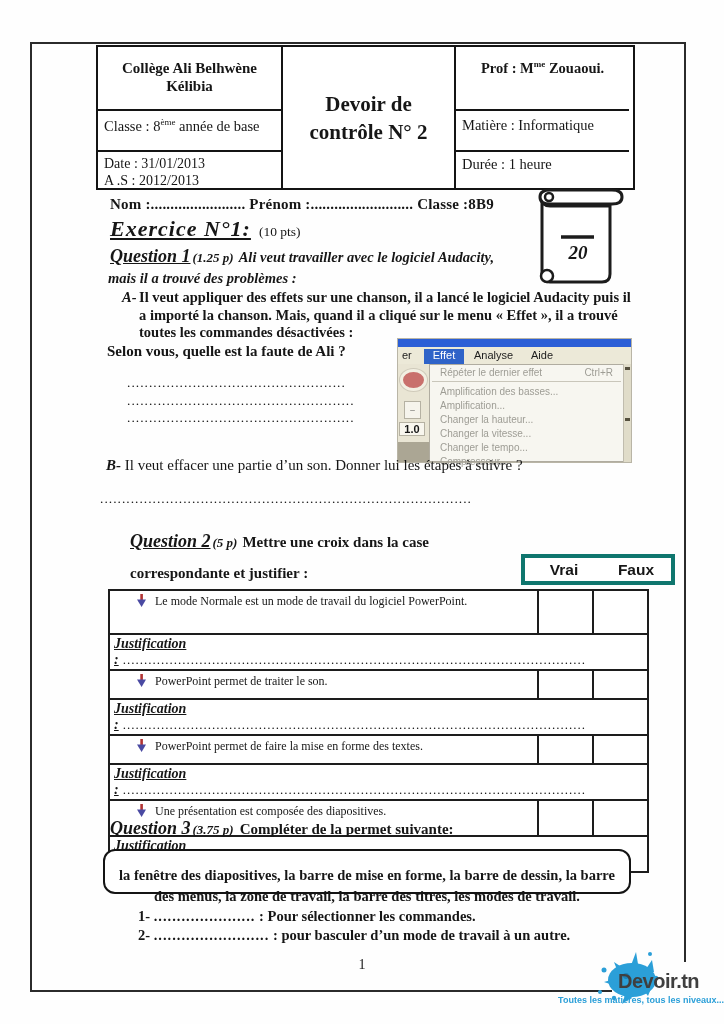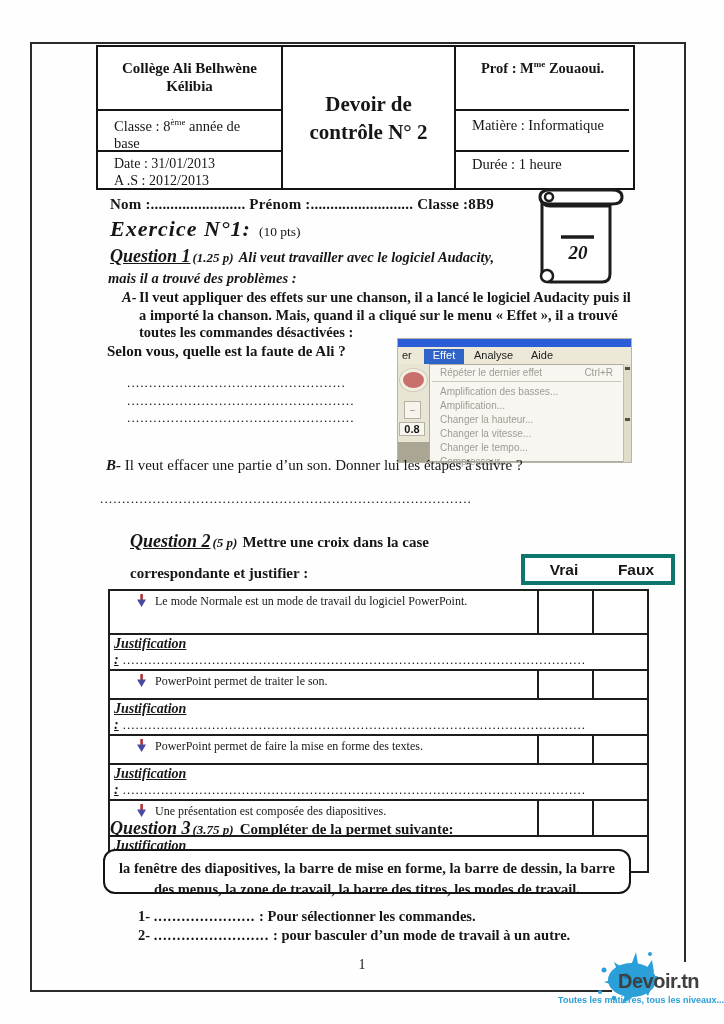--- a/index.html
+++ b/index.html
@@ -4,35 +4,35 @@
 <style>
   html,body{margin:0;padding:0;background:#ffffff;}
   .page{position:relative;width:724px;height:1024px;background:#fefefe;overflow:hidden;
         font-family:"Liberation Serif",serif;color:#161616;}
   .abs{position:absolute;}
   .frame{left:30px;top:42px;width:652px;height:946px;border:2px solid #2b2b2b;}
 
   
   .hdr{left:96px;top:45px;width:535px;border:2px solid #141414;display:grid;
        grid-template-columns:185px 173px 173px;grid-template-rows:64px 41px 36px;background:#fff;}
-  .hdr .cell{border-right:2px solid #141414;border-bottom:2px solid #141414;padding:3px 16px;box-sizing:border-box;}
+  .hdr .cell{border-right:2px solid #141414;border-bottom:2px solid #141414;padding:3px 6px;box-sizing:border-box;}
   .hdr .school{grid-column:1;grid-row:1;text-align:center;font-weight:bold;font-size:15px;line-height:18px;padding-top:12px;}
   .hdr .classe{grid-column:1;grid-row:2;font-size:14.5px;padding-top:6px;}
   .hdr .date{grid-column:1;grid-row:3;font-size:14px;line-height:17px;border-bottom:none;}
   .hdr .title{grid-column:2;grid-row:1/4;border-bottom:none;display:flex;flex-direction:column;
               justify-content:center;text-align:center;font-weight:bold;font-size:21px;line-height:28px;}
   .hdr .prof{grid-column:3;grid-row:1;border-right:none;text-align:center;font-weight:bold;font-size:14.5px;padding-top:12px;}
   .hdr .matiere{grid-column:3;grid-row:2;border-right:none;font-size:14.5px;padding-top:6px;}
   .hdr .duree{grid-column:3;grid-row:3;border-right:none;border-bottom:none;font-size:14.5px;padding-top:4px;}
   sup{font-size:9px;}
 
   .nom-line{left:110px;top:196px;font-size:15px;font-weight:bold;letter-spacing:.2px;}
 
   .ex1{left:110px;top:216px;}
-  .ex-title{font-size:22px;font-weight:bold;font-style:italic;letter-spacing:1px;}
+  .ex-title{font-size:22px;font-weight:bold;font-style:italic;text-decoration:underline;letter-spacing:1px;}
   .ex-pts{font-size:13.5px;font-weight:normal;margin-left:4px;}
 
   .q-head{font-size:18px;font-weight:bold;font-style:italic;text-decoration:underline;}
   .q-pts{font-size:13px;font-weight:bold;font-style:italic;margin-left:2px;}
   .q1{left:110px;top:246px;font-size:0;}
   .q1 .intro{font-size:14.5px;font-weight:bold;font-style:italic;margin-left:5px;}
   .q1-l2{left:108px;top:270px;font-size:14.5px;font-weight:bold;font-style:italic;}
 
   .item-a{left:122px;top:289px;width:510px;padding-left:17px;box-sizing:border-box;
           font-weight:bold;font-size:14.5px;line-height:17.5px;}
@@ -93,21 +93,21 @@
   table.tf .h7 td{height:36px;} table.tf .h8 td{height:22px;}
   td.just{font-size:13px;}
   .jlab{font-weight:bold;font-style:italic;text-decoration:underline;font-size:14px;margin-right:4px;}
   .jdots{letter-spacing:1px;white-space:nowrap;}
   td.box{width:55px;}
   .bul{display:inline-block;vertical-align:-2px;margin:1px 8px 0 18px;}
 
   .q3{left:110px;top:818px;font-size:0;}
   .q3 .txt{font-size:15px;font-weight:bold;margin-left:6px;}
   .bank{left:103px;top:849px;width:528px;height:45px;border:2px solid #141414;border-radius:12px;
-        text-align:center;font-weight:bold;font-size:14.5px;line-height:21px;padding-top:7px;box-sizing:border-box;background:#fff;}
+        text-align:center;font-weight:bold;font-size:14.5px;line-height:21px;padding-top:14px;box-sizing:border-box;background:#fff;}
   .q3i{left:138px;top:907px;font-weight:bold;font-size:14.5px;line-height:18.5px;}
   .q3i .d{letter-spacing:1px;}
 
   .pagenum{left:350px;top:957px;font-size:14px;width:24px;text-align:center;}
 
   .logo-patch{left:612px;top:962px;width:112px;height:62px;background:#fefefe;}
   .logo{left:592px;top:948px;width:132px;height:76px;}
   .logo svg{position:absolute;left:0;top:0;}
   .logo .word{position:absolute;left:26px;top:22px;font-family:"Liberation Sans",sans-serif;
               font-weight:bold;font-size:20px;color:#3f3f3f;letter-spacing:-.5px;}
@@ -176,21 +176,21 @@
     <div class="tbar"></div>
     <div class="mbar">
       <span class="m-er">er</span>
       <span class="m-effet">Effet</span>
       <span class="m-analyse">Analyse</span>
       <span class="m-aide">Aide</span>
     </div>
     <div class="strip">
       <div class="rec"></div>
       <div class="slid">–</div>
-      <div class="val">0.8</div>
+      <div class="val">1.0</div>
       <div class="gray"></div>
     </div>
     <div class="menu">
       <div class="mi"><span>Répéter le dernier effet</span><span class="sc">Ctrl+R</span></div>
       <div class="sep"></div>
       <div class="mi">Amplification des basses...</div>
       <div class="mi">Amplification...</div>
       <div class="mi">Changer la hauteur...</div>
       <div class="mi">Changer la vitesse...</div>
       <div class="mi">Changer le tempo...</div>

